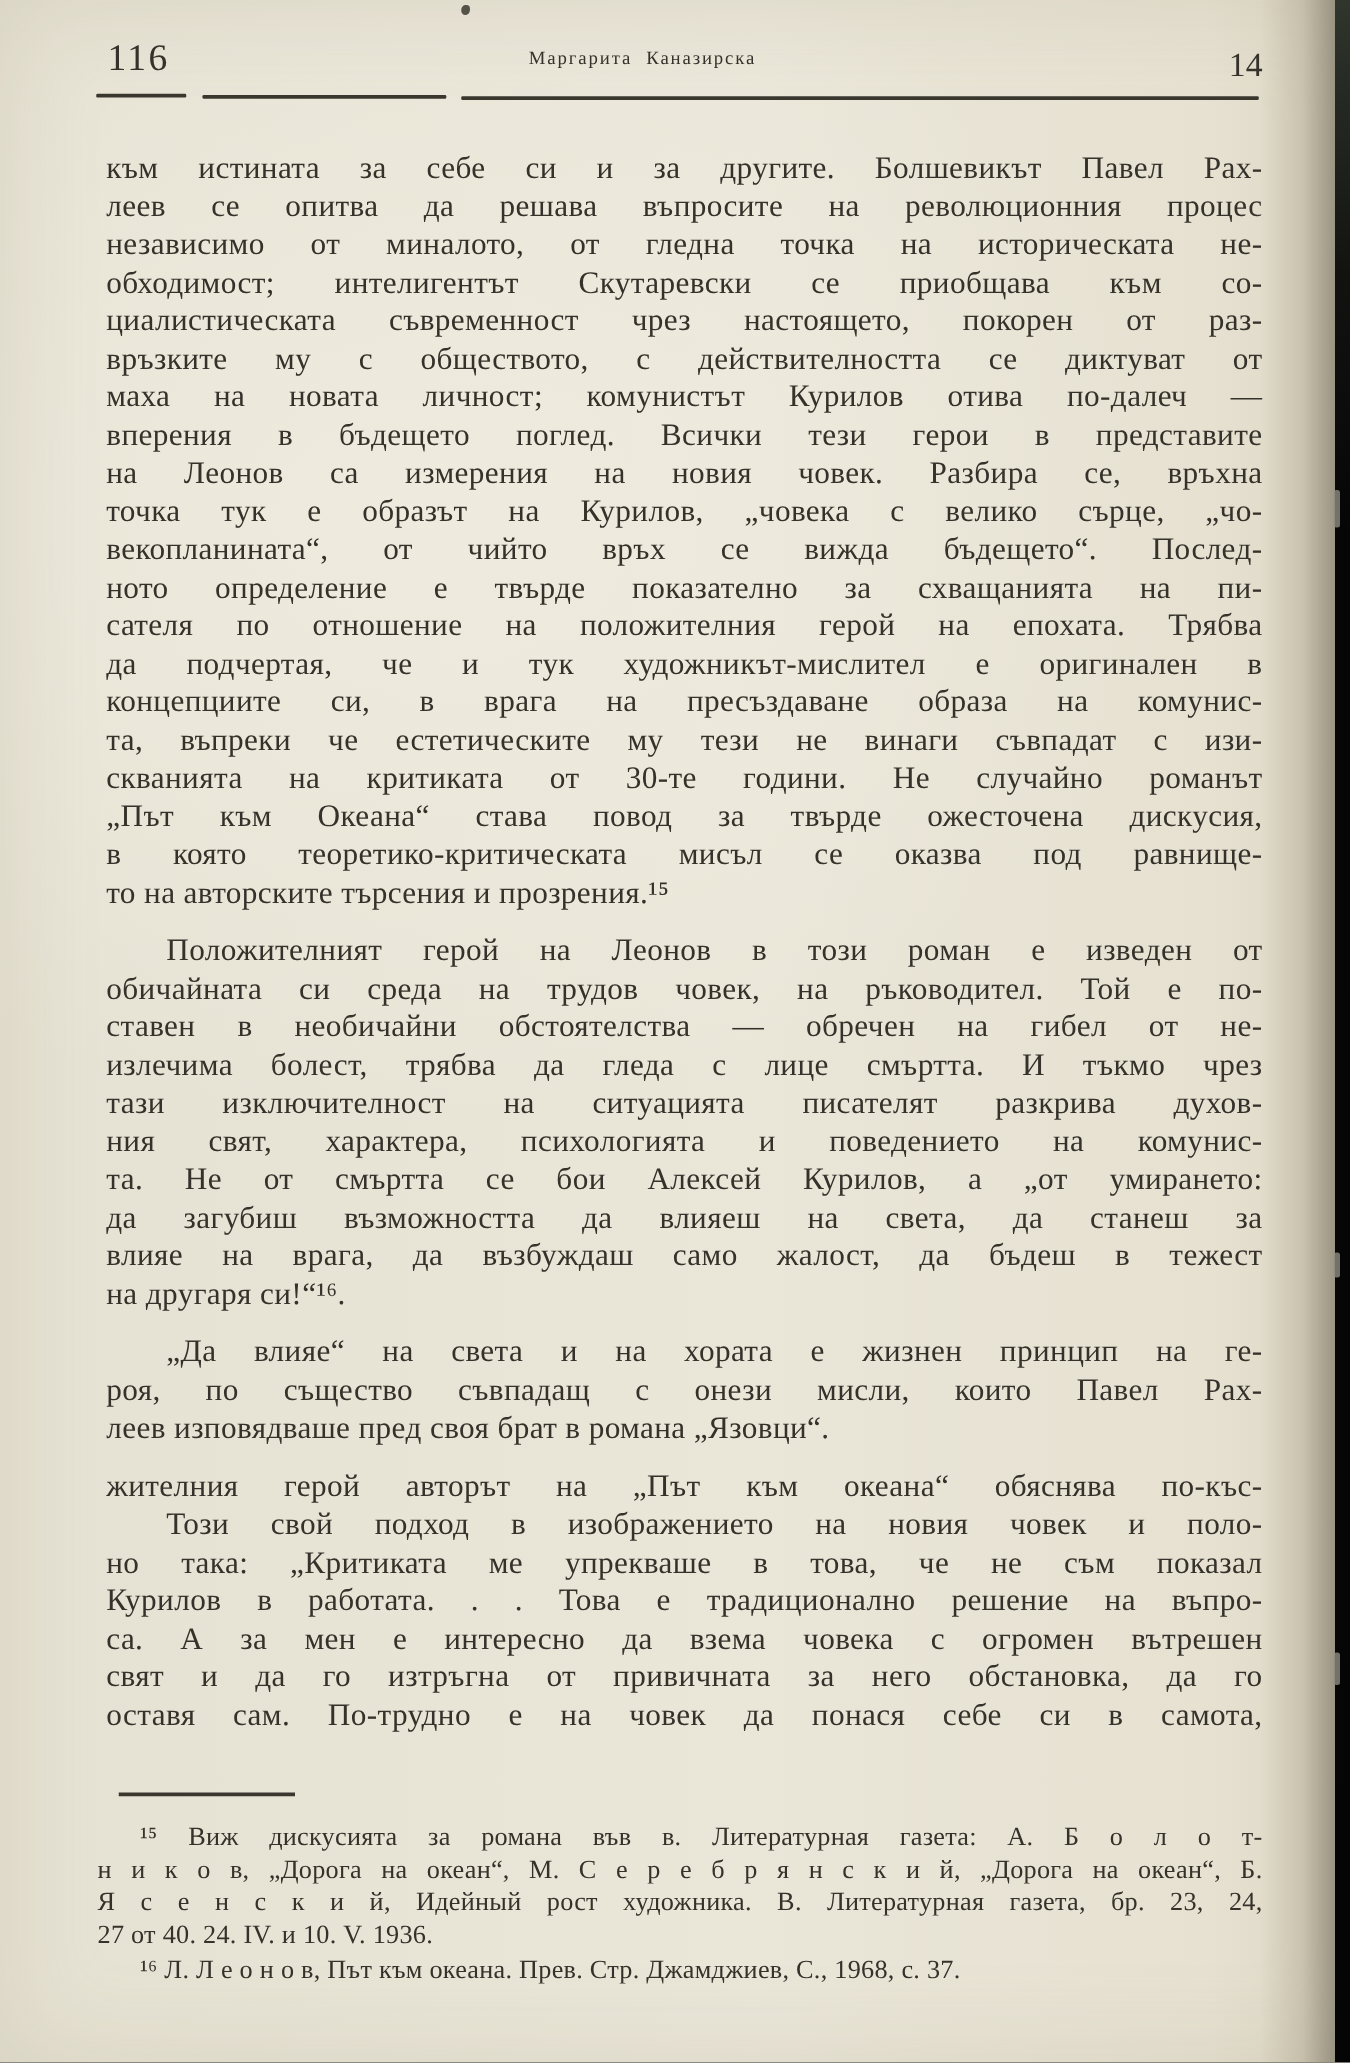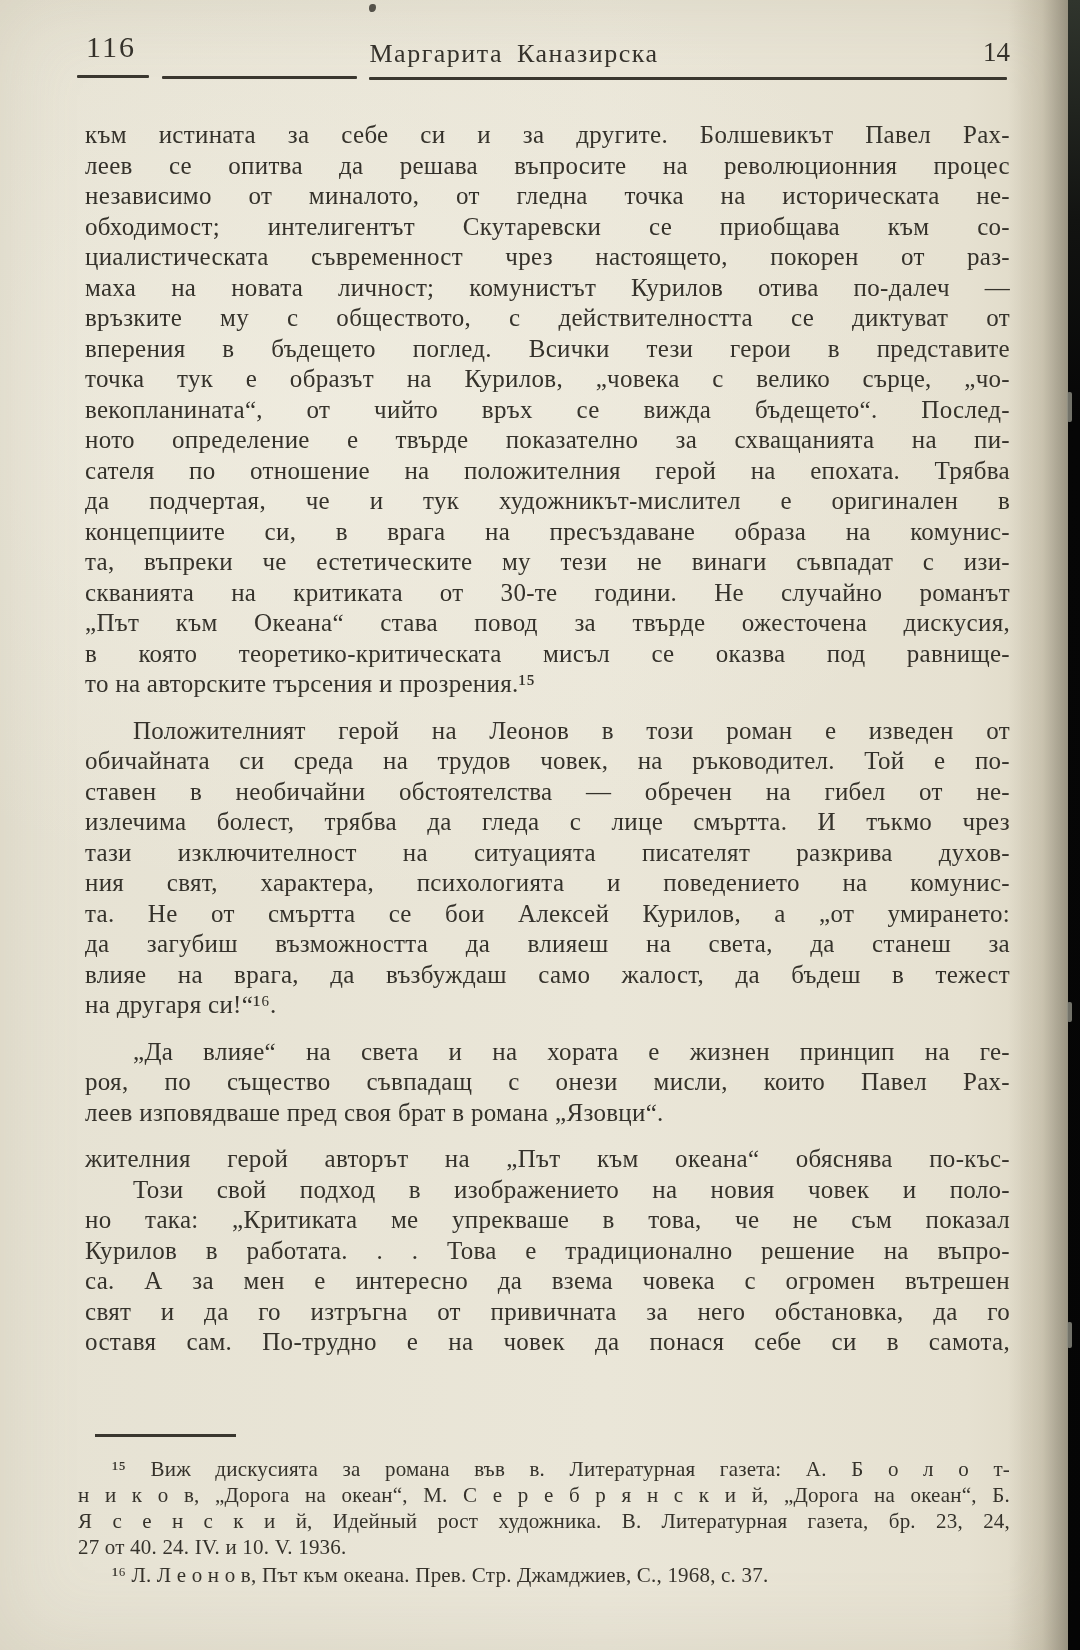--- a/index.html
+++ b/index.html
@@ -26,21 +26,21 @@
     background: linear-gradient(to bottom, #30352d 0px, #121311 220px, #060606 420px, #050505 100%);
   }
   .edge-nick { position: absolute; right: 26px; width: 5px; background: #8d8d82; opacity: .8; border-radius: 2px; }
   .nick1 { top: 392px; height: 30px; }
   .nick2 { top: 1002px; height: 20px; }
   .nick3 { top: 1322px; height: 26px; }
   .speck-top { position: absolute; left: 369px; top: 4px; width: 7px; height: 8px; background: #55524a; border-radius: 50% 40% 55% 45%; }
 
   
   .pg-left  { position: absolute; left: 86px;  top: 30px; font-size: 30px; letter-spacing: 2px; }
-  .running  { position: absolute; left: 0; right: 70px; top: 39px; text-align: center; font-size: 26px; letter-spacing: 1.5px; word-spacing: 6px; }
+  .running  { position: absolute; left: 0; right: 70px; top: 39px; text-align: center; font-size: 15px; letter-spacing: 1.5px; word-spacing: 6px; }
   .pg-right { position: absolute; right: 88px; top: 37px; font-size: 27px; }
   .hdr-rule .seg { position: absolute; top: 75px; height: 3px; background: #3a372f; border-radius: 1px; }
   .seg1 { left: 77px;  width: 72px; }
   .seg2 { left: 162px; width: 195px; top: 76px !important; }
   .seg3 { left: 369px; width: 638px; top: 77px !important; }
 
   
   .body-main { position: absolute; left: 85px; top: 120px; width: 925px; }
   .para { margin: 0 0 16px 0; font-size: 25px; line-height: 30.5px; letter-spacing: 0.3px; }
   .para:last-child { margin-bottom: 0; }
@@ -78,23 +78,24 @@
     <span class="seg seg3"></span>
   </div>
 
   <main class="body-main">
     <div class="para">
         <div class="tline just">към истината за себе си и за другите. Болшевикът Павел Рах-</div>
         <div class="tline just">леев се опитва да решава въпросите на революционния процес</div>
         <div class="tline just">независимо от миналото, от гледна точка на историческата не-</div>
         <div class="tline just">обходимост; интелигентът Скутаревски се приобщава към со-</div>
         <div class="tline just">циалистическата съвременност чрез настоящето, покорен от раз-</div>
+        <div class="tline just">връзките му с обществото, с действителността се диктуват от</div>
         <div class="tline just">маха на новата личност; комунистът Курилов отива по-далеч —</div>
-        <div class="tline just">връзките му с обществото, с действителността се диктуват от</div>
         <div class="tline just">вперения в бъдещето поглед. Всички тези герои в представите</div>
+        <div class="tline just">на Леонов са измерения на новия човек. Разбира се, връхна</div>
         <div class="tline just">точка тук е образът на Курилов, „човека с велико сърце, „чо-</div>
         <div class="tline just">векопланината“, от чийто връх се вижда бъдещето“. Послед-</div>
         <div class="tline just">ното определение е твърде показателно за схващанията на пи-</div>
         <div class="tline just">сателя по отношение на положителния герой на епохата. Трябва</div>
         <div class="tline just">да подчертая, че и тук художникът-мислител е оригинален в</div>
         <div class="tline just">концепциите си, в врага на пресъздаване образа на комунис-</div>
         <div class="tline just">та, въпреки че естетическите му тези не винаги съвпадат с изи-</div>
         <div class="tline just">скванията на критиката от 30-те години. Не случайно романът</div>
         <div class="tline just">„Път към Океана“ става повод за твърде ожесточена дискусия,</div>
         <div class="tline just">в която теоретико-критическата мисъл се оказва под равнище-</div>

